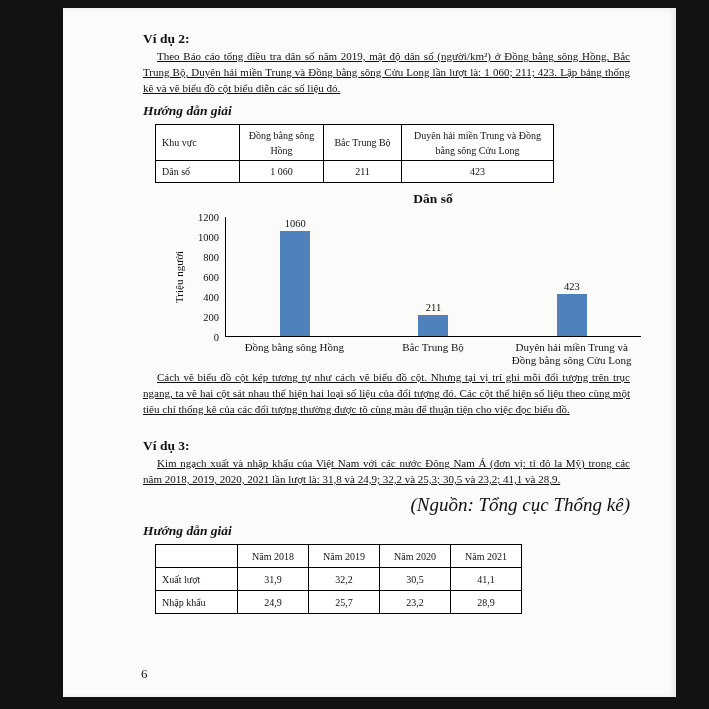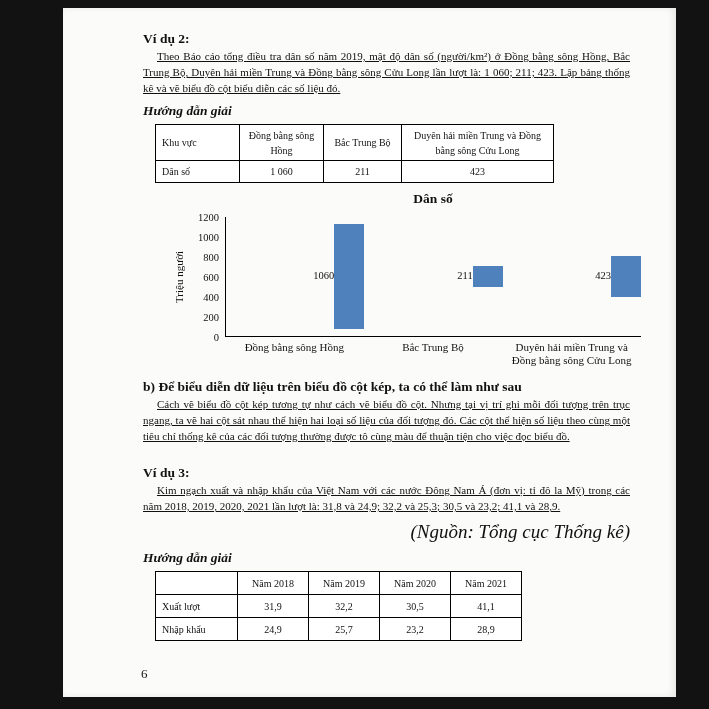--- a/index.html
+++ b/index.html
@@ -38,21 +38,21 @@
   .chart { margin:8px 0 2px 28px; width:470px; }
   .chart-title { text-align:center; font-weight:bold; font-size:13.5px; padding-left:54px; margin-bottom:10px; }
   .chart-body { display:flex; }
   .ylabel-wrap { width:16px; position:relative; height:120px; }
   .ylabel { position:absolute; top:50%; left:50%; transform:translate(-50%,-50%) rotate(-90deg);
             font-size:11px; white-space:nowrap; }
   .yaxis { position:relative; width:38px; height:120px; }
   .ytick { position:absolute; right:6px; transform:translateY(50%); font-size:10.5px; line-height:11px; }
   .plot  { position:relative; flex:1; height:120px; border-left:1px solid #000; border-bottom:1px solid #000;
            display:flex; align-items:flex-end; }
-  .bar-slot  { flex:1; height:100%; display:flex; flex-direction:row; align-items:center; justify-content:flex-end; }
+  .bar-slot  { flex:1; height:100%; display:flex; flex-direction:column; align-items:center; justify-content:flex-end; }
   .bar-value { font-size:10.5px; line-height:12px; margin-bottom:1px; }
   .bar       { width:30px; flex-shrink:0; }
   .cats    { display:flex; margin-left:54px; width:416px; }
   .bar-cat { flex:1; text-align:center; font-size:11px; line-height:13px; padding:4px 4px 0; }
 
   .pagenum { position:absolute; left:78px; bottom:15px; font-size:13px; }
 </style>
 </head>
 <body>
 
@@ -114,21 +114,20 @@
               </div>
             </div>
         </div>
         <div class="cats" id="cats">
             <div class="bar-cat">Đồng bằng sông Hồng</div>
             <div class="bar-cat">Bắc Trung Bộ</div>
             <div class="bar-cat">Duyên hải miền Trung và Đồng bằng sông Cửu Long</div>
           </div>
       </div>
 
-      <div class="b-head">b) Để biểu diễn dữ liệu trên biểu đồ cột kép, ta có thể làm như sau</div>
       <p class="body">Cách vẽ biểu đồ cột kép tương tự như cách vẽ biểu đồ cột. Nhưng tại vị trí ghi mỗi đối tượng trên trục ngang, ta vẽ hai cột sát nhau thể hiện hai loại số liệu của đối tượng đó. Các cột thể hiện số liệu theo cùng một tiêu chí thống kê của các đối tượng thường được tô cùng màu để thuận tiện cho việc đọc biểu đồ.</p>
 
       <div class="ex-label" style="margin-top:20px;">Ví dụ 3:</div>
       <p class="body">Kim ngạch xuất và nhập khẩu của Việt Nam với các nước Đông Nam Á (đơn vị: tỉ đô la Mỹ) trong các năm 2018, 2019, 2020, 2021 lần lượt là: 31,8 và 24,9; 32,2 và 25,3; 30,5 và 23,2; 41,1 và 28,9.</p>
 
       <div class="source">(Nguồn: Tổng cục Thống kê)</div>
 
       <div class="sol-head">Hướng dẫn giải</div>
 
       <table class="t2">

